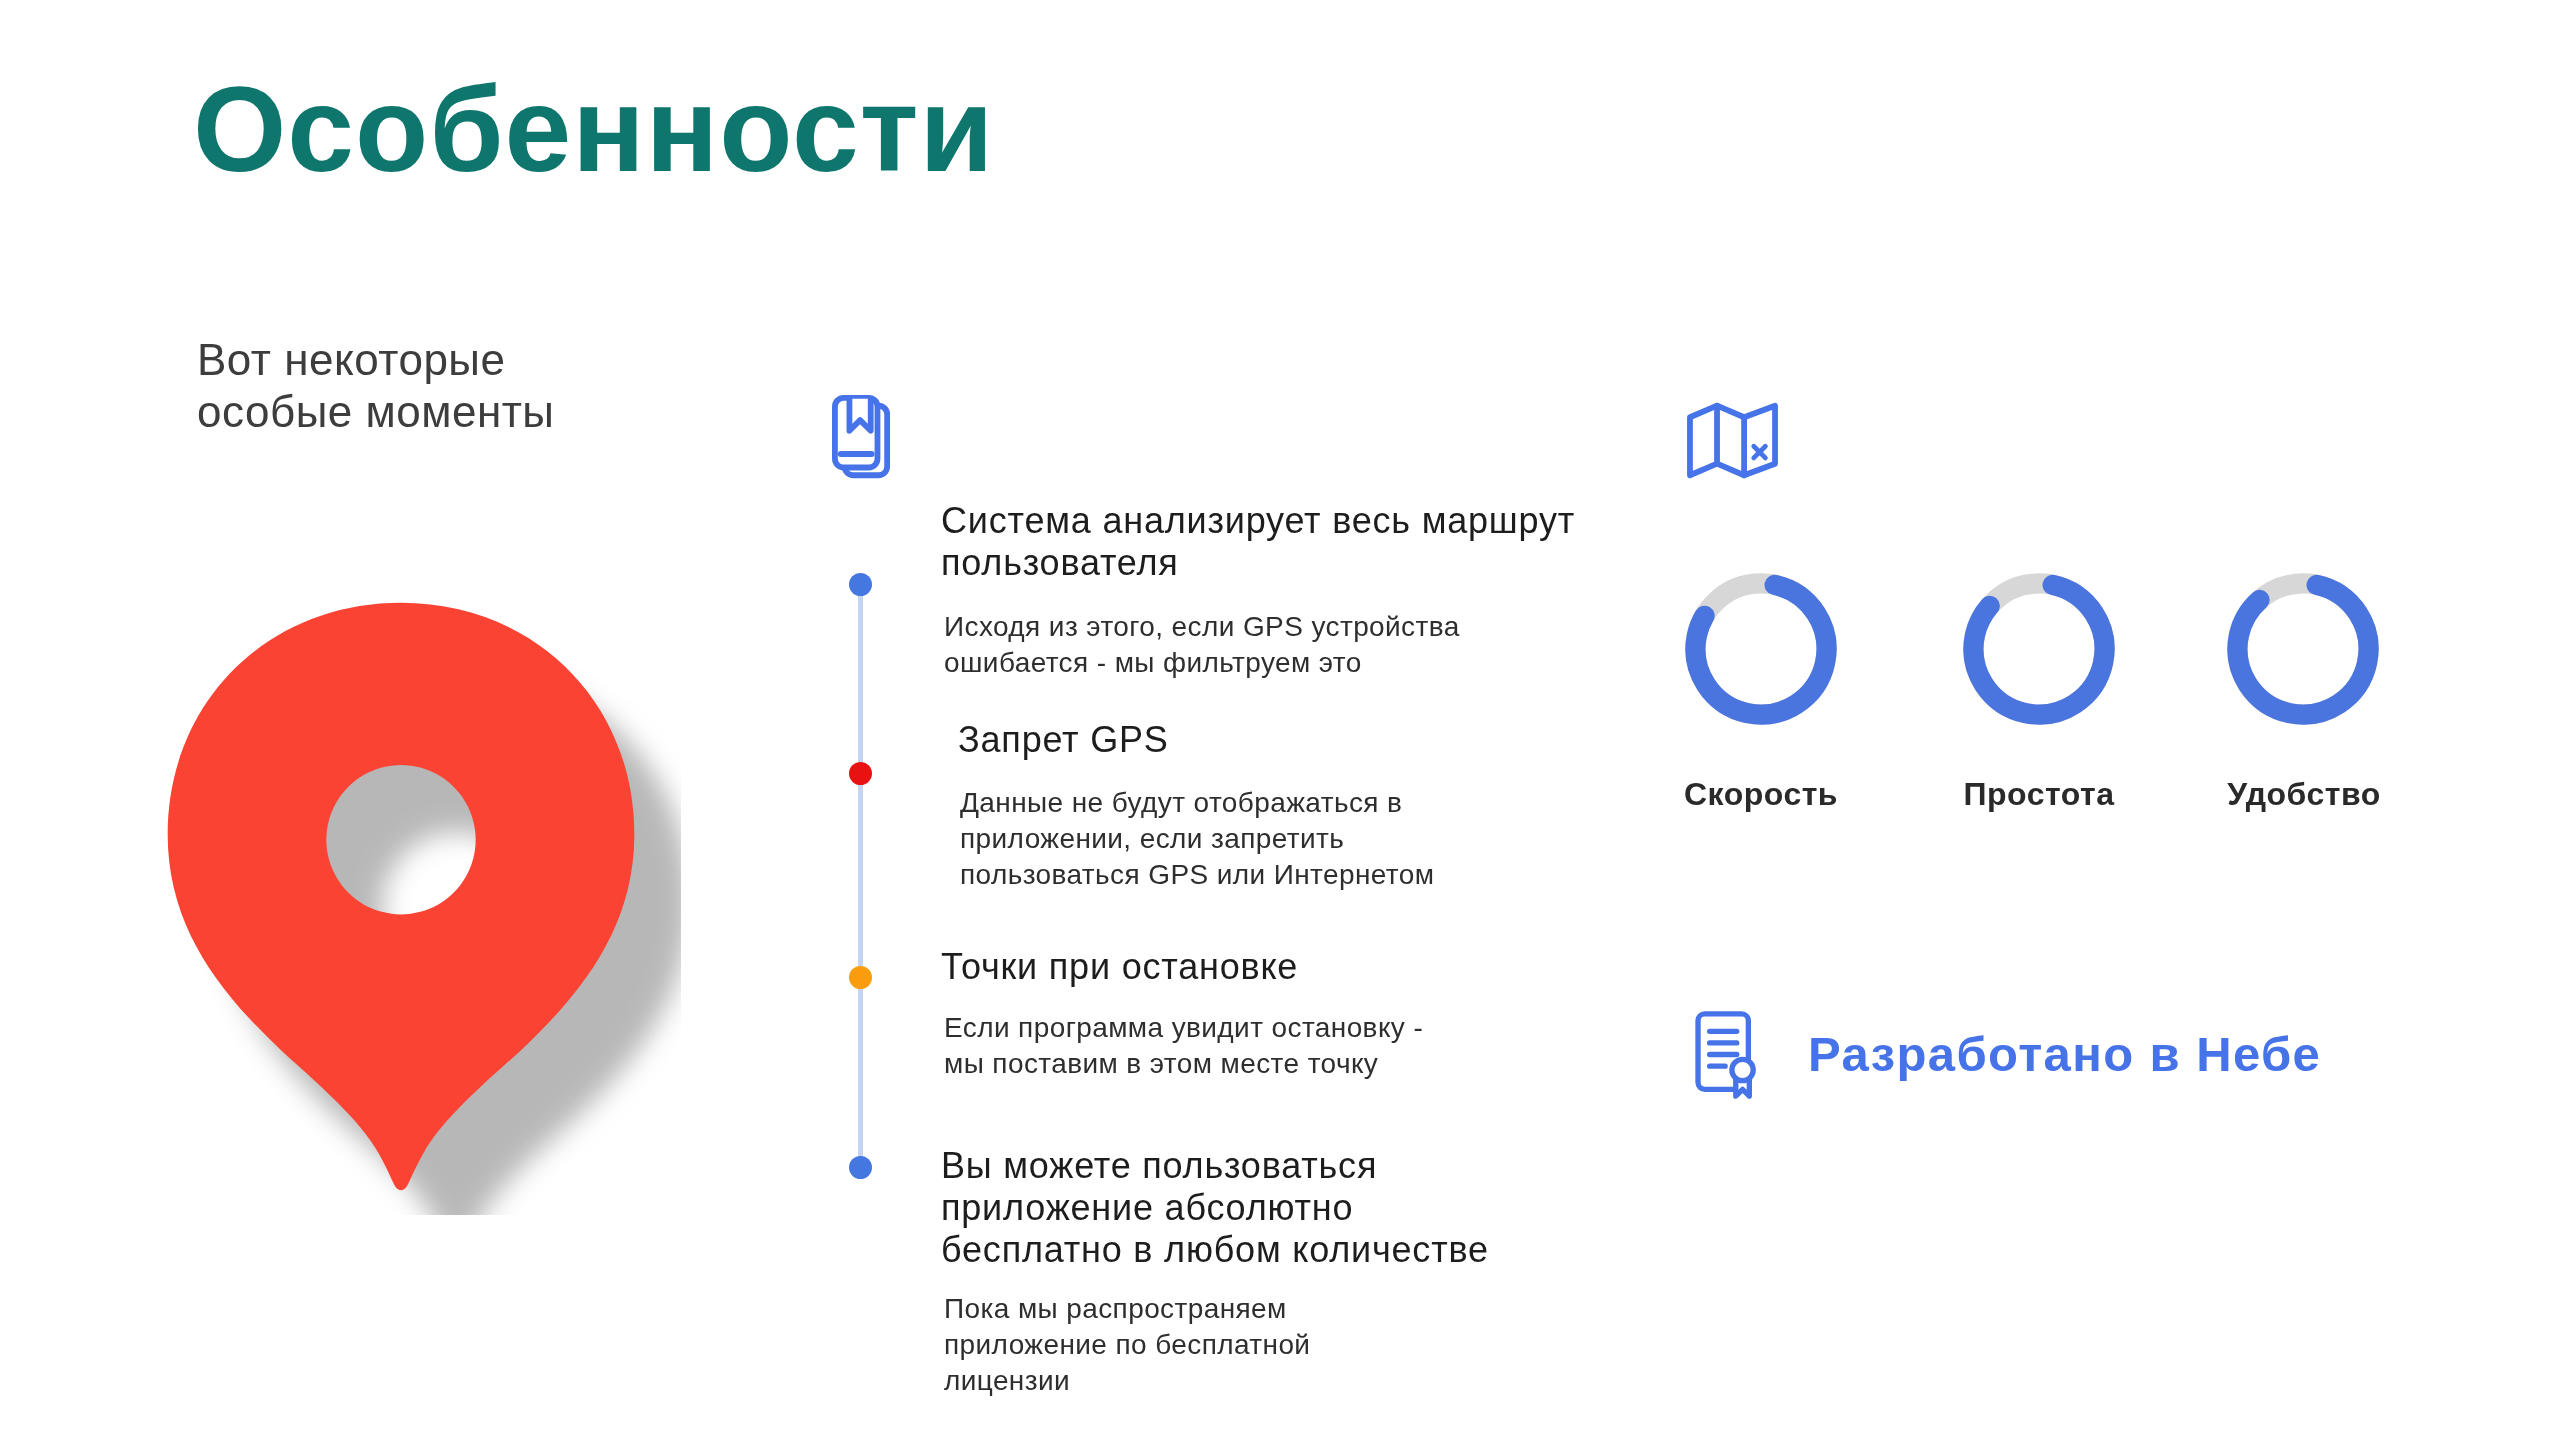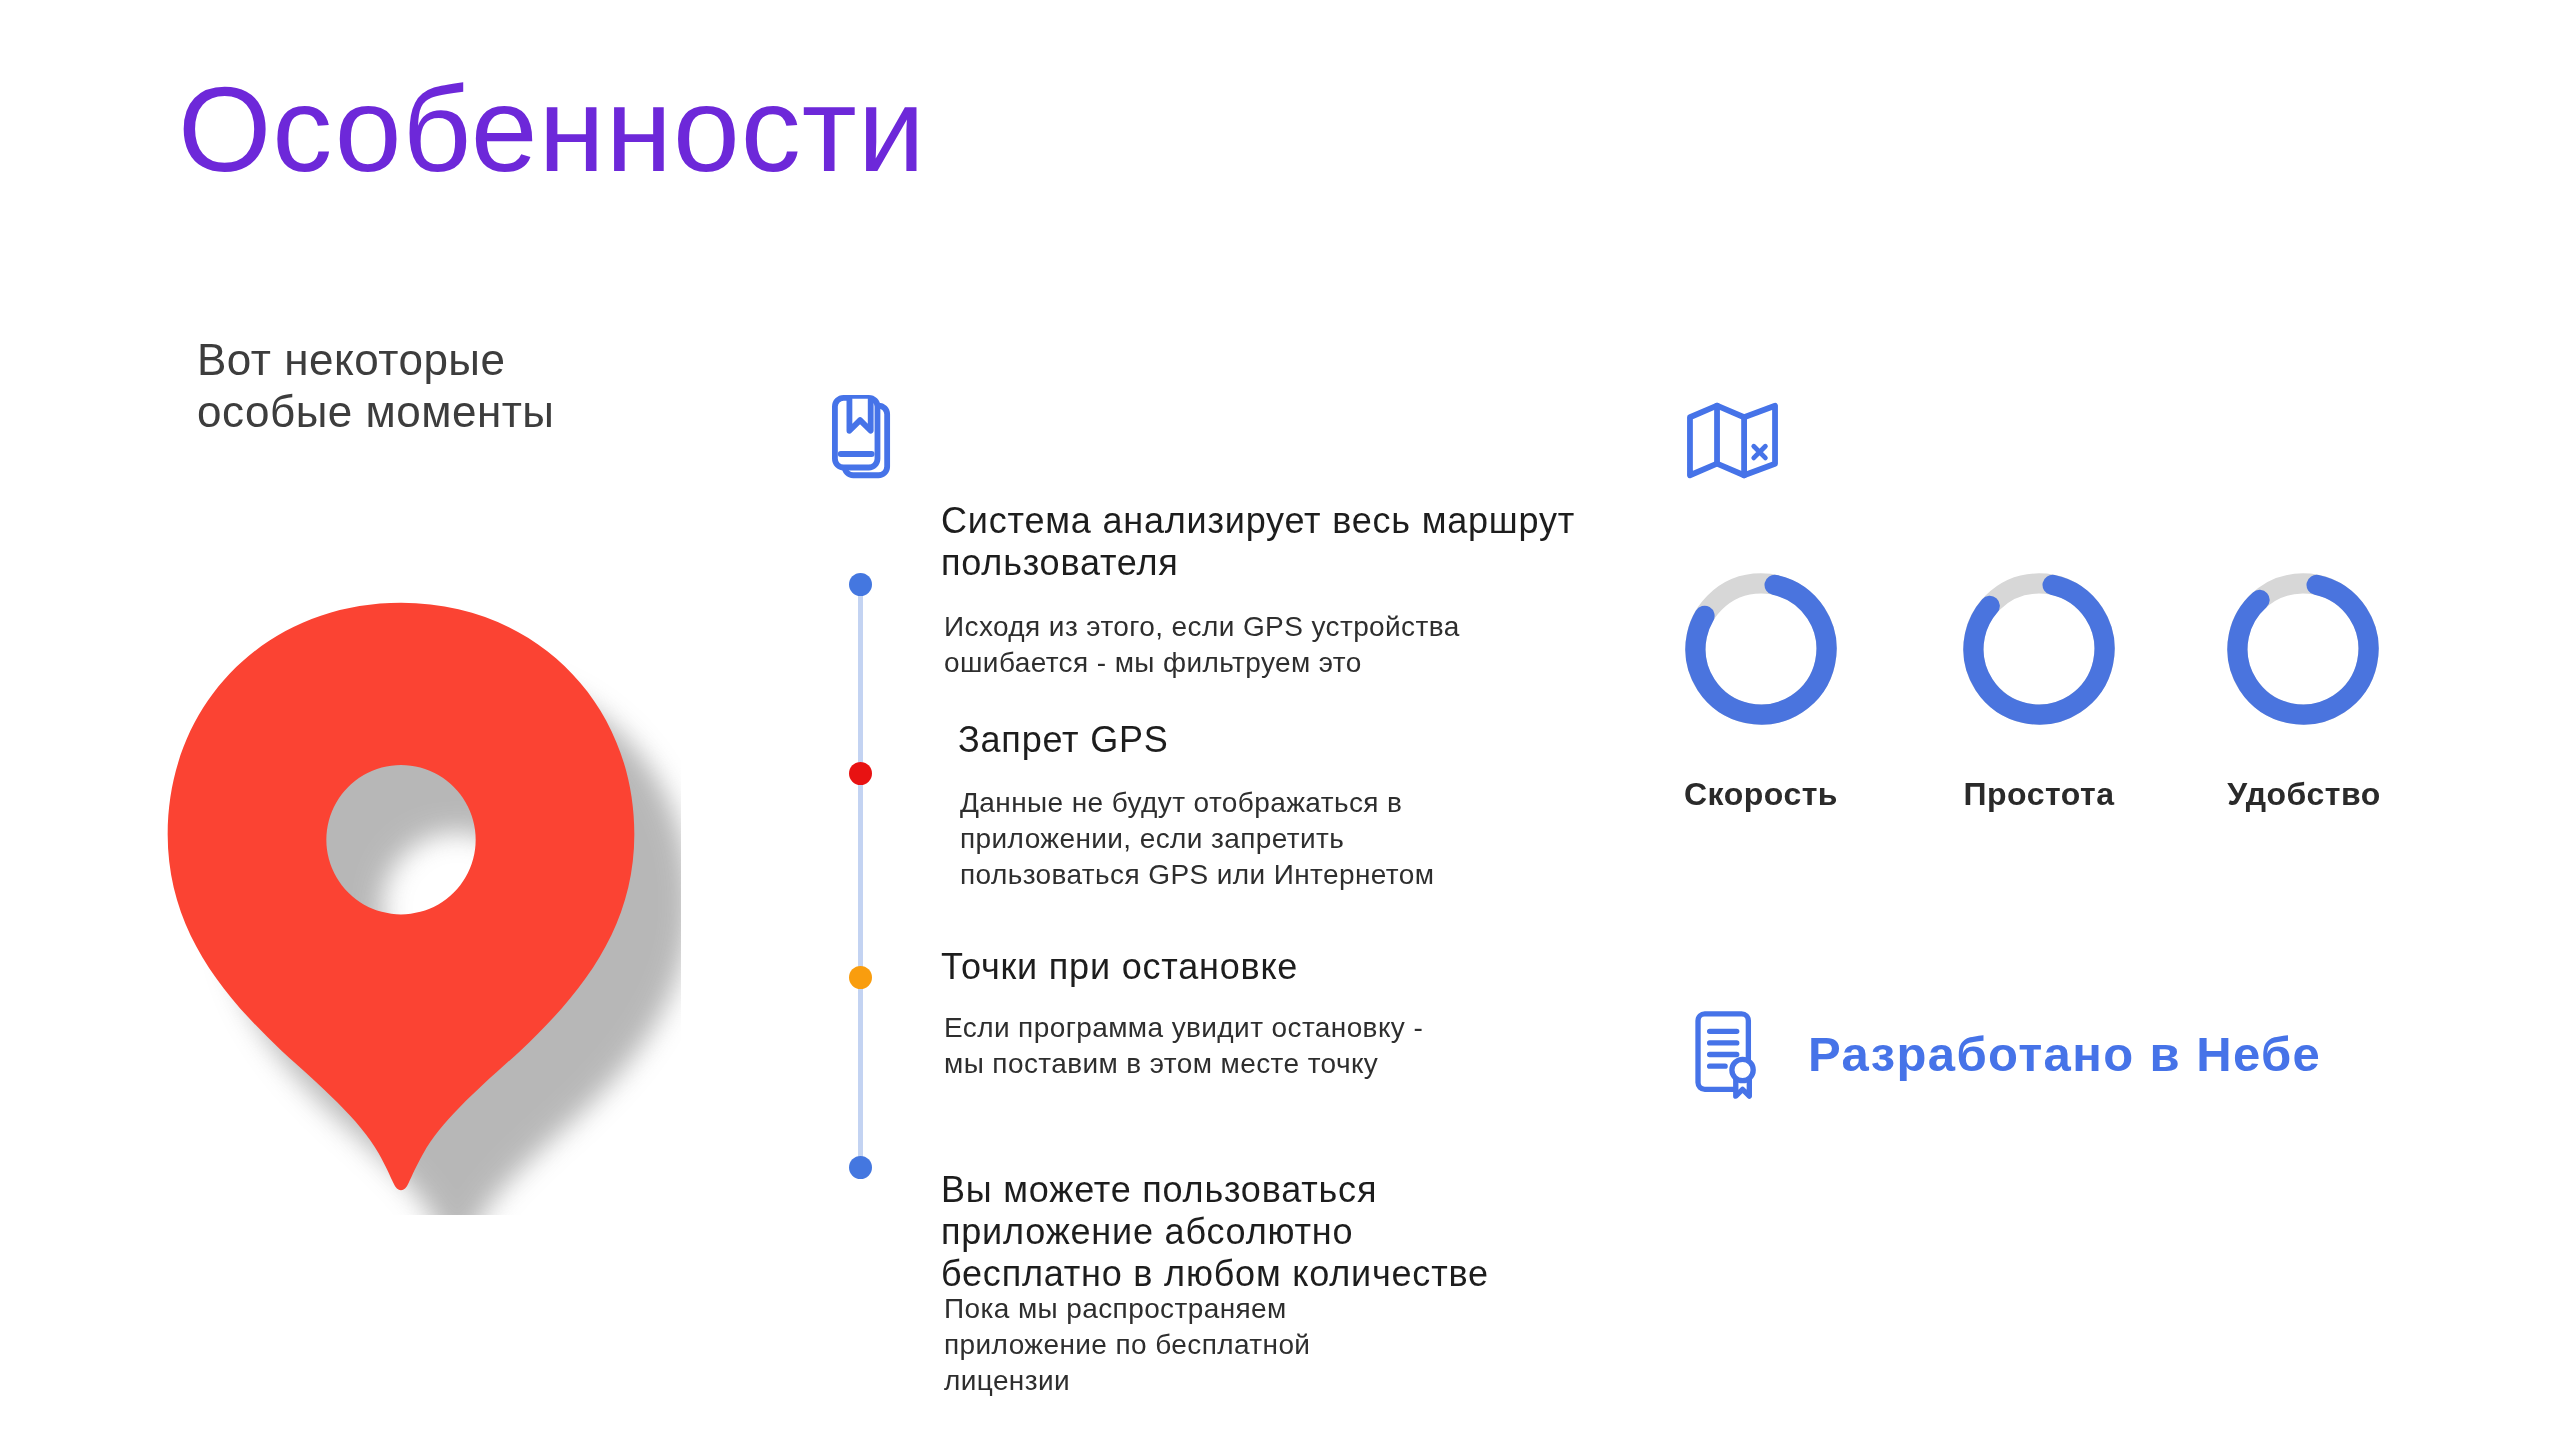--- a/index.html
+++ b/index.html
@@ -2,21 +2,21 @@
 <html><head>
 <meta charset="utf-8">
 <style>
   html,body{margin:0;padding:0;background:#ffffff;}
   .slide{
     position:relative;width:2576px;height:1449px;background:#ffffff;overflow:hidden;
     font-family:"Liberation Sans", sans-serif;color:#262626;
   }
   .abs{position:absolute;}
   .page-title{
-    left:178px;top:60px;font-size:120px;font-weight:400;letter-spacing:1px;color:#6d28d9;white-space:nowrap;
+    left:193px;top:60px;font-size:120px;font-weight:700;letter-spacing:1px;color:#0f766e;white-space:nowrap;
   }
   .subtitle{
     left:197px;top:334px;font-size:44px;font-weight:300;line-height:52px;color:#3d3d3d;
     white-space:pre-line;letter-spacing:0.5px;
   }
   .section-heading{
     font-size:49px;font-weight:700;color:#4673E8;letter-spacing:1.4px;white-space:nowrap;line-height:60px;
   }
   .timeline-line{
     left:858px;top:581px;width:4.8px;height:587px;background:#C3D3F2;border-radius:2.9px;z-index:0;
@@ -73,21 +73,21 @@
 
   <div class="abs item-title" style="left:958px;top:719px;">Запрет GPS</div>
   <div class="abs item-desc" style="left:960px;top:785px;">Данные не будут отображаться в
 приложении, если запретить
 пользоваться GPS или Интернетом</div>
 
   <div class="abs item-title" style="left:941px;top:946px;">Точки при остановке</div>
   <div class="abs item-desc" style="left:944px;top:1010px;">Если программа увидит остановку -
 мы поставим в этом месте точку</div>
 
-  <div class="abs item-title" style="left:941px;top:1145px;margin-top:24px;">Вы можете пользоваться
+  <div class="abs item-title" style="left:941px;top:1145px;">Вы можете пользоваться
 приложение абсолютно
 бесплатно в любом количестве</div>
   <div class="abs item-desc" style="left:944px;top:1291px;">Пока мы распространяем
 приложение по бесплатной
 лицензии</div>
 
   <svg class="abs" style="left:1684px;top:396px;" width="97" height="87" viewBox="0 0 100 90" fill="none" stroke="#4673E8" stroke-width="6" stroke-linejoin="round" stroke-linecap="round">
     <path d="M6,22 L34,10 L62,22 L94,10 L94,70 L62,82 L34,70 L6,82 Z"></path>
     <path d="M34,10 V70"></path>
     <path d="M62,22 V82"></path>

